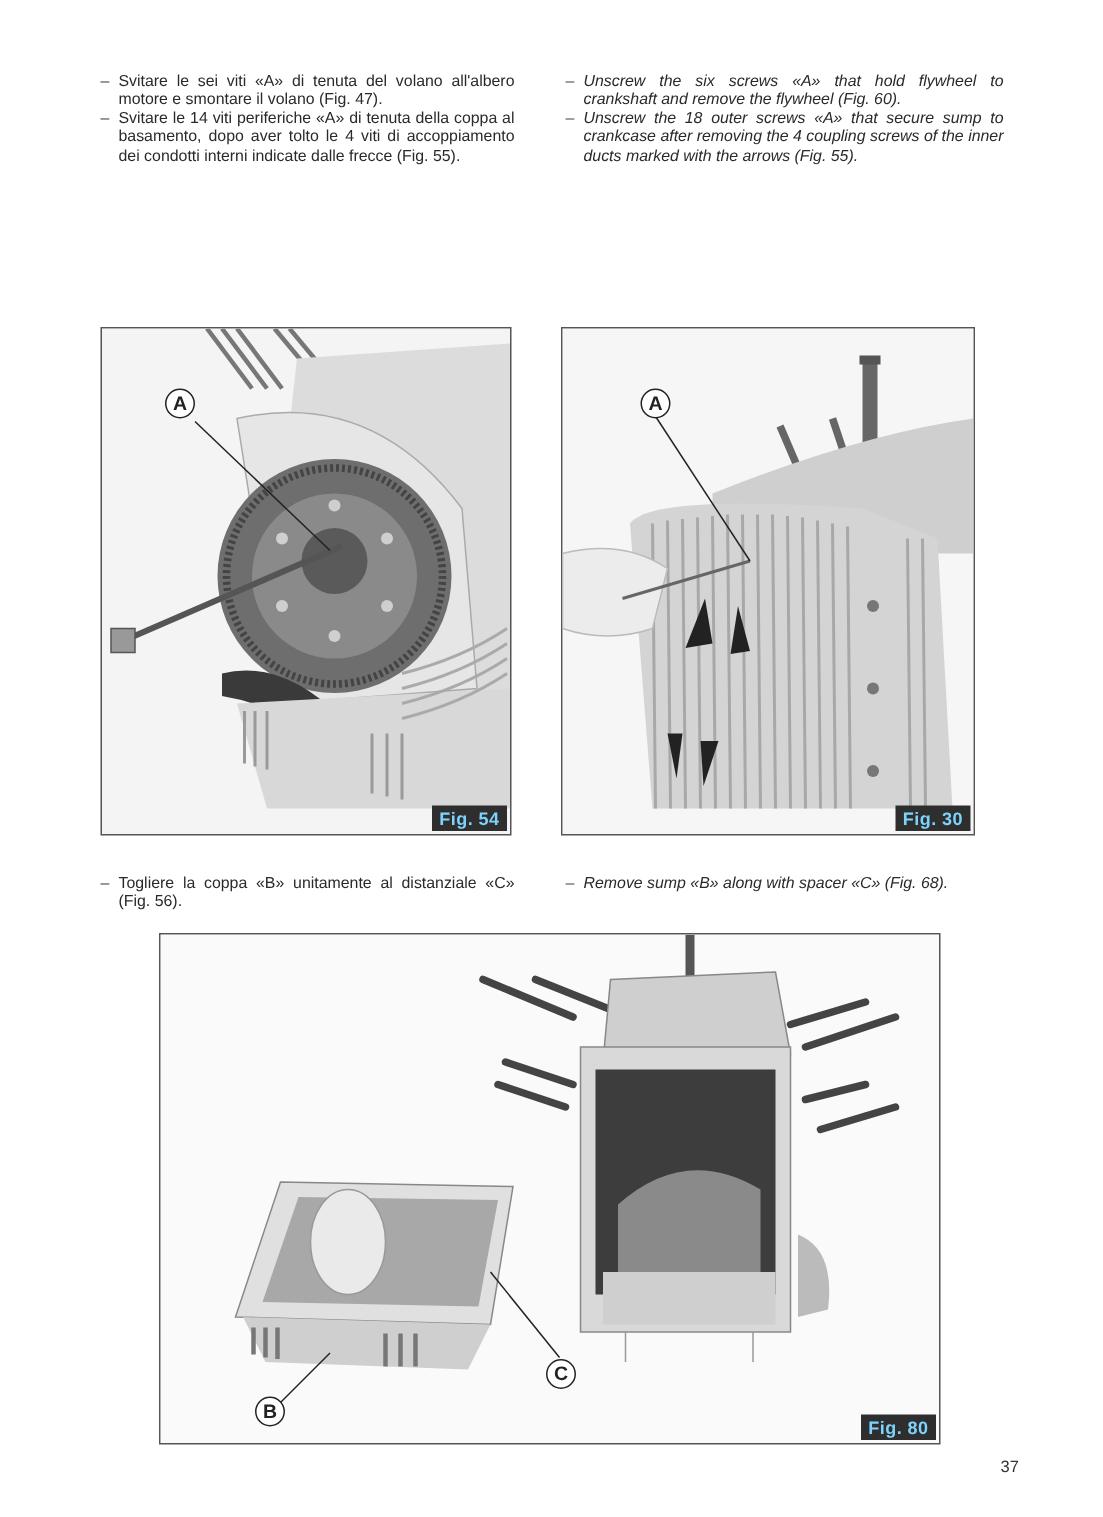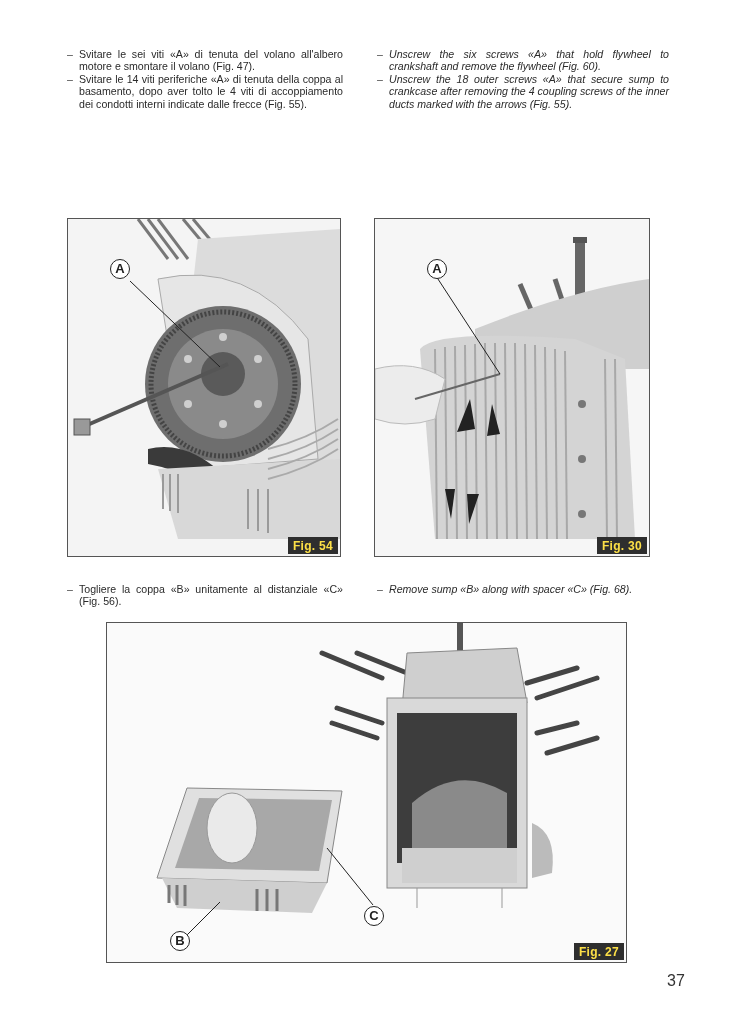--- a/index.html
+++ b/index.html
@@ -20,32 +20,32 @@
   #en-bot { left: 377px; top: 583px; width: 292px; }
 
   .fig-frame {
     position: absolute; border: 1px solid #555; background: #fbfbfb; overflow: hidden;
   }
   #fig54 { left: 67px; top: 218px; width: 272px; height: 337px; }
   #fig55 { left: 374px; top: 218px; width: 274px; height: 337px; }
   #fig56 { left: 106px; top: 622px; width: 519px; height: 339px; }
 
   .fig-label {
-    position: absolute; right: 2px; bottom: 2px; background: #2e2e2e; color: #fde047;
+    position: absolute; right: 2px; bottom: 2px; background: #2e2e2e; color: #7dd3fc;
     font-family: "Liberation Sans", sans-serif; font-weight: bold; font-size: 12px;
     padding: 2px 5px 1px 5px; letter-spacing: 0.3px;
   }
   .callout {
     position: absolute; width: 18px; height: 18px; border: 1.5px solid #222; border-radius: 50%;
     background: #fff; font-family: "Liberation Sans", sans-serif; font-weight: bold; font-size: 13px;
     line-height: 18px; text-align: center; color: #222;
   }
   svg.photo { position: absolute; left: 0; top: 0; }
   #page-number {
-    position: absolute; left: 667px; top: 972px; font-size: 16px; color: #333;
+    position: absolute; left: 667px; top: 972px; font-size: 11px; color: #333;
   }
 </style>
 </head>
 <body>
 
 <div id="it-top" class="col-text">
   <p><span class="dash">–</span><span>Svitare le sei viti «A» di tenuta del volano all'albero motore e smontare il volano (Fig. 47).</span></p>
   <p><span class="dash">–</span><span>Svitare le 14 viti periferiche «A» di tenuta della coppa al basamento, dopo aver tolto le 4 viti di accoppiamento dei condotti interni indicate dalle frecce (Fig. 55).</span></p>
 </div>
 
@@ -189,16 +189,16 @@
       <line x1="78" y1="262" x2="78" y2="283"></line>
         <line x1="150" y1="266" x2="150" y2="288"></line>
       <line x1="160" y1="266" x2="160" y2="288"></line>
         <line x1="170" y1="266" x2="170" y2="288"></line>
     </g>
     <line x1="113" y1="279" x2="80" y2="312" stroke="#222" stroke-width="1"></line>
     <line x1="220" y1="225" x2="266" y2="282" stroke="#222" stroke-width="1"></line>
   </svg>
   <div class="callout" style="left:63px; top:308px;">B</div>
   <div class="callout" style="left:257px; top:283px;">C</div>
-  <div class="fig-label">Fig. 27</div>
+  <div class="fig-label">Fig. 80</div>
 </div>
 
 <div id="page-number">37</div>
 
 </body></html>

